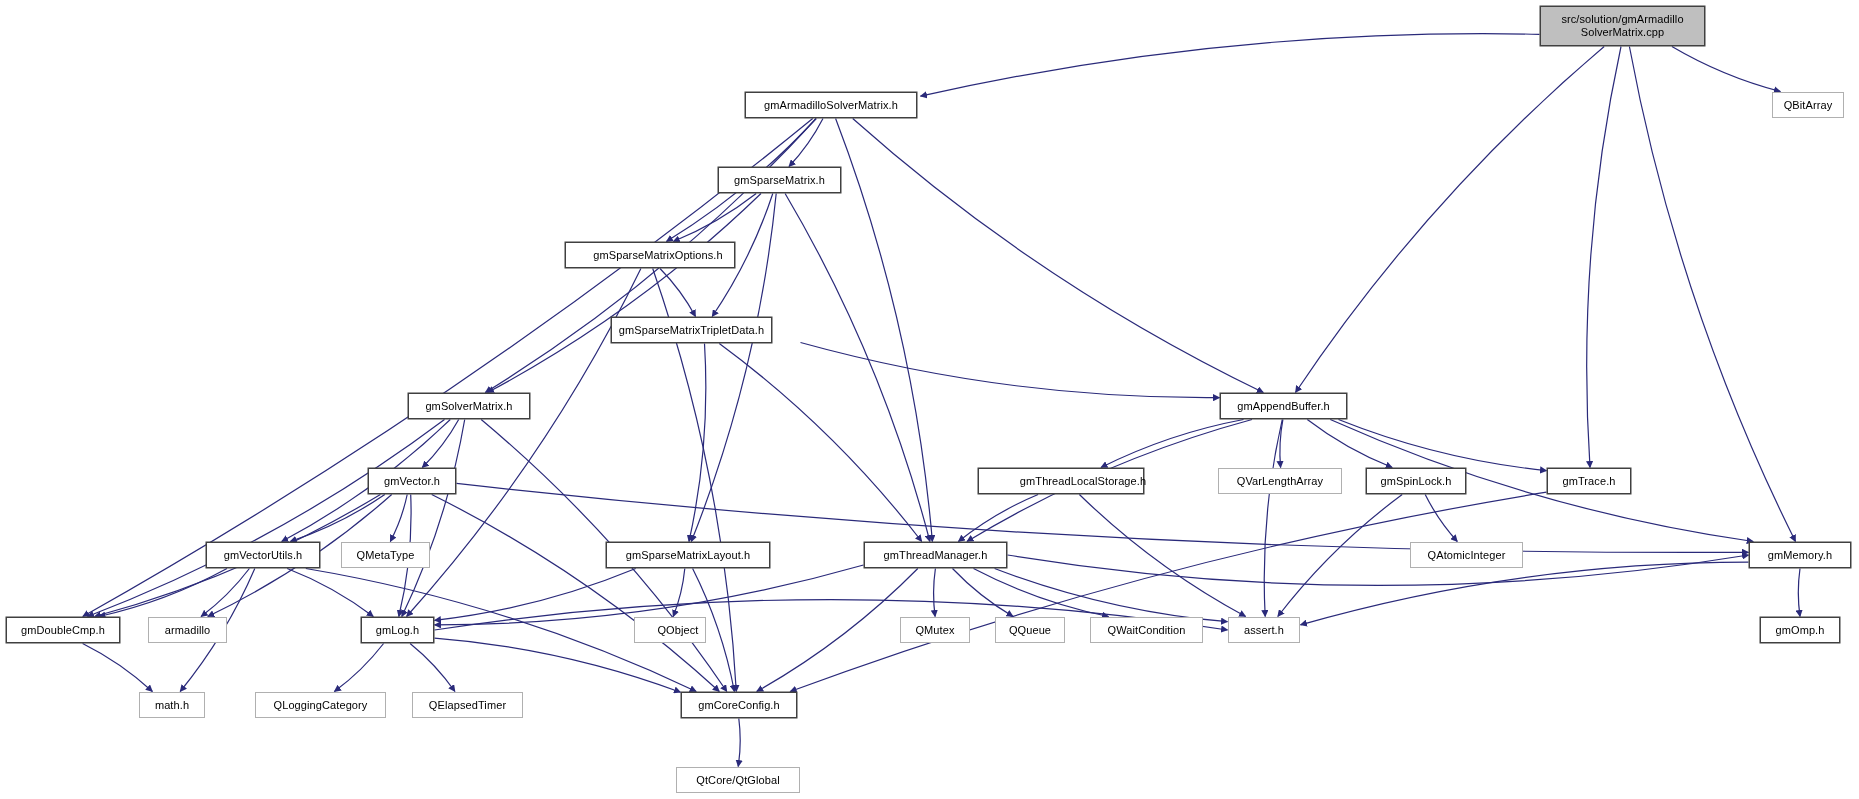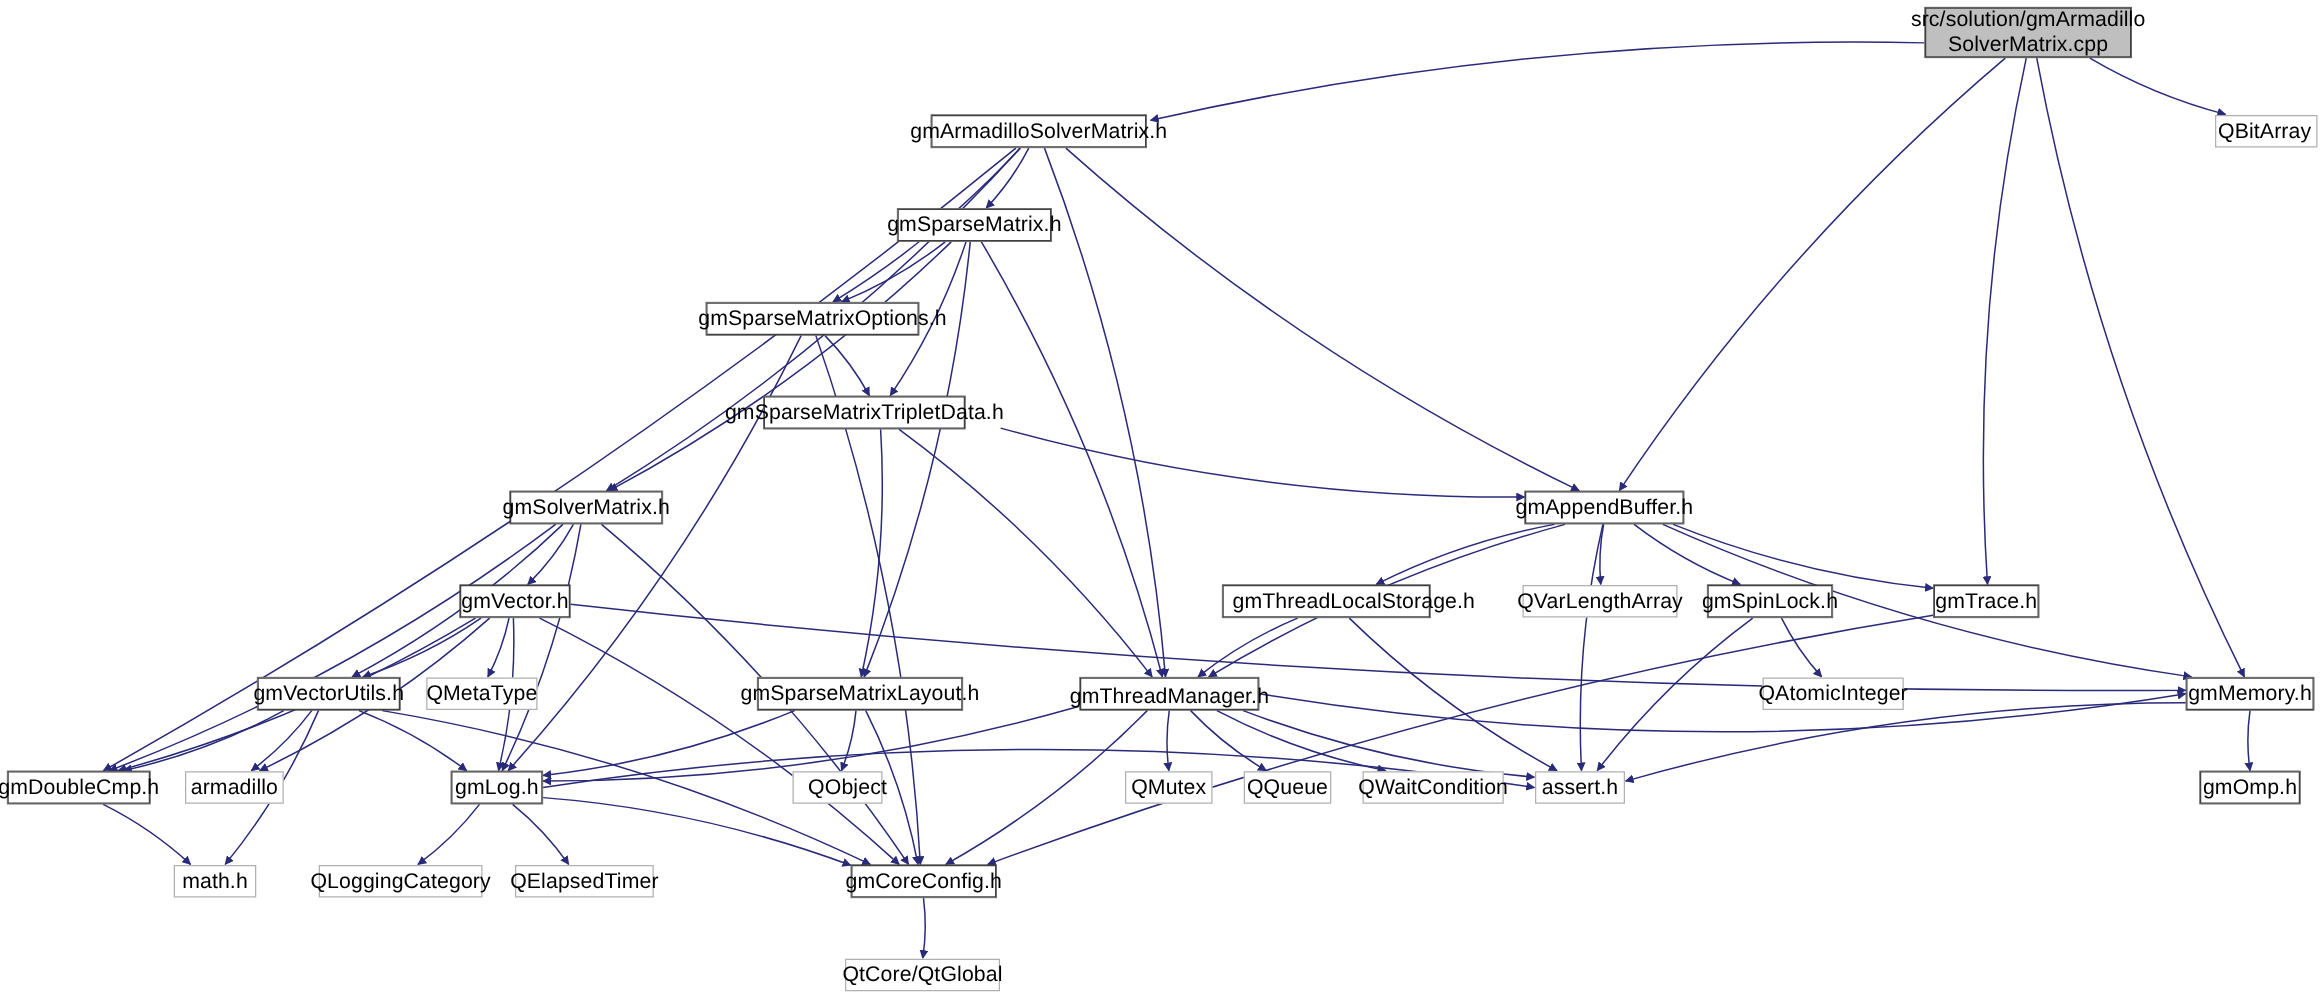--- a/index.html
+++ b/index.html
@@ -27,21 +27,21 @@
     box-sizing: border-box;
     display: flex;
     align-items: center;
     justify-content: center;
     text-align: center;
     line-height: 1.15;
     white-space: pre;
     background: #ffffff;
     border: 1px solid #b0b0b0;
     color: #000000;
-    font-size: 17px;
+    font-size: 11px;
     letter-spacing: 0.1px;
     z-index: 5;
   }
   .node.own {
     border: 1px solid #404040;
     box-shadow: 0 0 0 0.5px #404040;
   }
   .node.root {
     background: #bfbfbf;
     border: 1px solid #404040;
@@ -130,36 +130,36 @@
         <path d="M 863.5 565.0 Q 653.2 625.0 434.5 624.8" fill="none" stroke="#2a2a7a" stroke-width="1.2" marker-end="url(#arrow)"></path>
         <path d="M 1007.5 555.0 Q 1378.0 615.8 1748.5 555.0" fill="none" stroke="#2a2a7a" stroke-width="1.2" marker-end="url(#arrow)"></path>
         <path d="M 1800.0 568.5 Q 1796.6 592.5 1800.0 616.5" fill="none" stroke="#2a2a7a" stroke-width="1.2" marker-end="url(#arrow)"></path>
         <path d="M 1748.5 562.2 Q 1520.1 562.2 1300.5 624.9" fill="none" stroke="#2a2a7a" stroke-width="1.2" marker-end="url(#arrow)"></path>
         <path d="M 738.8 718.5 Q 741.9 742.5 738.2 766.5" fill="none" stroke="#2a2a7a" stroke-width="1.2" marker-end="url(#arrow)"></path>
       </g>
   </svg>
   <div id="nodes">
       <div class="node root" style="left: 1540px; top: 6px; width: 165px; height: 40px;"><span class="label">src/solution/gmArmadillo
 SolverMatrix.cpp</span></div>
-      <div class="node ext" style="left: 1772px; top: 92px; width: 82px; height: 26px; justify-content: flex-end;"><span class="label">QBitArray</span></div>
+      <div class="node ext" style="left: 1772px; top: 92px; width: 72px; height: 26px;"><span class="label">QBitArray</span></div>
       <div class="node own" style="left: 745px; top: 92px; width: 172px; height: 26px;"><span class="label">gmArmadilloSolverMatrix.h</span></div>
       <div class="node own" style="left: 718px; top: 167px; width: 123px; height: 26px;"><span class="label">gmSparseMatrix.h</span></div>
       <div class="node own" style="left: 565px; top: 242px; width: 170px; height: 26px; padding-left: 16px;"><span class="label">gmSparseMatrixOptions.h</span></div>
       <div class="node own" style="left: 611px; top: 317px; width: 161px; height: 26px;"><span class="label">gmSparseMatrixTripletData.h</span></div>
       <div class="node own" style="left: 408px; top: 393px; width: 122px; height: 26px;"><span class="label">gmSolverMatrix.h</span></div>
       <div class="node own" style="left: 1220px; top: 393px; width: 127px; height: 26px;"><span class="label">gmAppendBuffer.h</span></div>
       <div class="node own" style="left: 368px; top: 468px; width: 88px; height: 26px;"><span class="label">gmVector.h</span></div>
       <div class="node own" style="left: 978px; top: 468px; width: 166px; height: 26px; padding-left: 44px;"><span class="label">gmThreadLocalStorage.h</span></div>
       <div class="node ext" style="left: 1218px; top: 468px; width: 124px; height: 26px;"><span class="label">QVarLengthArray</span></div>
       <div class="node own" style="left: 1366px; top: 468px; width: 100px; height: 26px;"><span class="label">gmSpinLock.h</span></div>
       <div class="node own" style="left: 1547px; top: 468px; width: 84px; height: 26px;"><span class="label">gmTrace.h</span></div>
       <div class="node own" style="left: 206px; top: 542px; width: 114px; height: 26px;"><span class="label">gmVectorUtils.h</span></div>
       <div class="node ext" style="left: 341px; top: 542px; width: 89px; height: 26px;"><span class="label">QMetaType</span></div>
       <div class="node own" style="left: 606px; top: 542px; width: 164px; height: 26px;"><span class="label">gmSparseMatrixLayout.h</span></div>
-      <div class="node own" style="left: 864px; top: 542px; width: 143px; height: 26px; align-items: flex-end;"><span class="label">gmThreadManager.h</span></div>
+      <div class="node own" style="left: 864px; top: 542px; width: 143px; height: 26px;"><span class="label">gmThreadManager.h</span></div>
       <div class="node ext" style="left: 1410px; top: 542px; width: 113px; height: 26px;"><span class="label">QAtomicInteger</span></div>
       <div class="node own" style="left: 1749px; top: 542px; width: 102px; height: 26px;"><span class="label">gmMemory.h</span></div>
       <div class="node own" style="left: 6px; top: 617px; width: 114px; height: 26px;"><span class="label">gmDoubleCmp.h</span></div>
       <div class="node ext" style="left: 148px; top: 617px; width: 79px; height: 26px;"><span class="label">armadillo</span></div>
       <div class="node own" style="left: 361px; top: 617px; width: 73px; height: 26px;"><span class="label">gmLog.h</span></div>
       <div class="node ext" style="left: 634px; top: 617px; width: 72px; height: 26px; padding-left: 16px;"><span class="label">QObject</span></div>
       <div class="node ext" style="left: 900px; top: 617px; width: 70px; height: 26px;"><span class="label">QMutex</span></div>
       <div class="node ext" style="left: 995px; top: 617px; width: 70px; height: 26px;"><span class="label">QQueue</span></div>
       <div class="node ext" style="left: 1090px; top: 617px; width: 113px; height: 26px;"><span class="label">QWaitCondition</span></div>
       <div class="node ext" style="left: 1228px; top: 617px; width: 72px; height: 26px;"><span class="label">assert.h</span></div>

